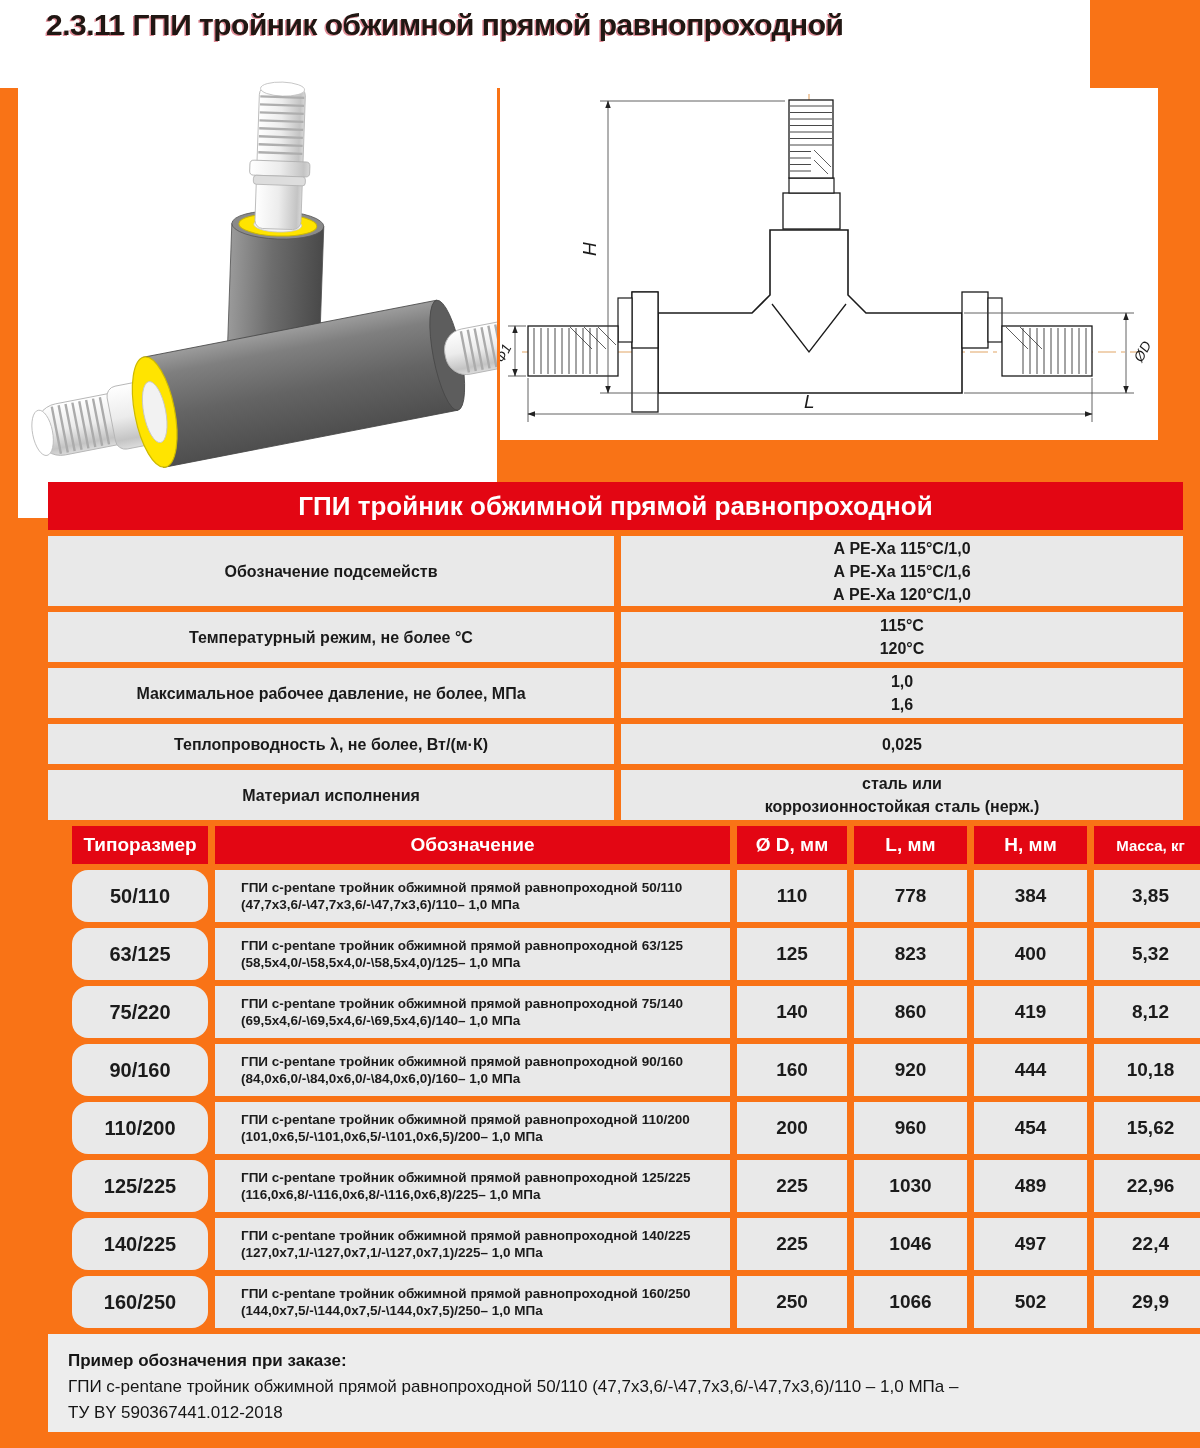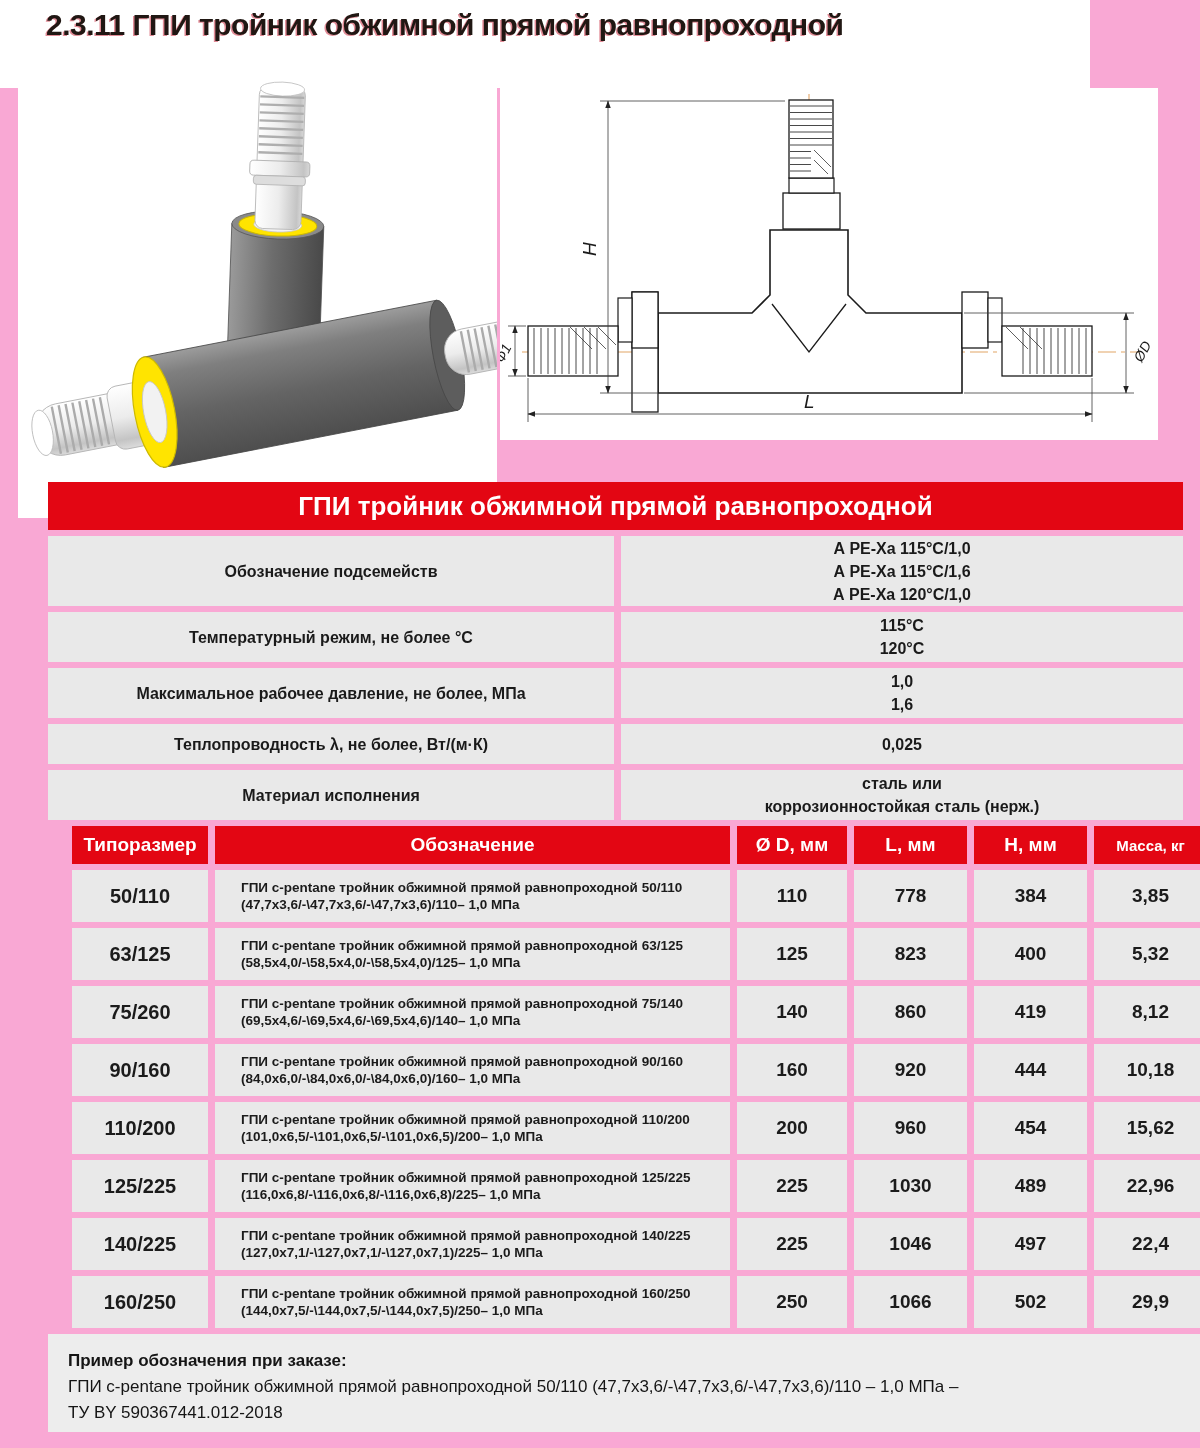--- a/index.html
+++ b/index.html
@@ -1,18 +1,18 @@
 <!DOCTYPE html>
 <html><head>
 <meta charset="utf-8">
 <style>
   html,body { margin:0; padding:0; background:#ffffff; }
   .page {
     position:relative; width:1200px; height:1448px;
-    background:#f9a8d4; overflow:hidden;
+    background:#f97316; overflow:hidden;
     font-family:"Liberation Sans","DejaVu Sans",sans-serif;
     color:#1b1b1b;
   }
   .white-band { position:absolute; left:0; top:0; width:1090px; height:88px; background:#ffffff; }
   .page-title {
     position:absolute; left:46px; top:8px; width:1000px;
     font-size:30px; font-weight:bold; letter-spacing:-0.5px; color:#201713;
     text-shadow:-1.5px 1px 0 rgba(190,0,25,0.45);
   }
   .photo-box { position:absolute; left:18px; top:57px; width:479px; height:461px; background:#ffffff; }
@@ -39,21 +39,21 @@
   }
   .h-cell {
     background:#e30613; color:#ffffff; font-weight:bold; font-size:19px;
     display:flex; align-items:center; justify-content:center;
   }
   .h-cell.small { font-size:15px; }
   .c {
     background:#e9e9e9; display:flex; align-items:center; justify-content:center;
     font-weight:bold; font-size:19px;
   }
-  .c.size { font-size:20px; }
+  .c.size { font-size:20px;border-radius:16px; }
   .c.desig {
     flex-direction:column; align-items:flex-start; justify-content:center;
     padding:0 8px 0 26px; box-sizing:border-box;
     font-size:13.5px; line-height:17px; text-align:left;
   }
   .footer-box {
     position:absolute; left:48px; top:1334px; width:1195px; height:98px;
     background:#ededed; box-sizing:border-box; padding:14px 24px 0 20px;
     font-size:17px; line-height:26px; color:#151515;
   }
@@ -228,21 +228,21 @@
     <div class="c size">63/125</div>
     <div class="c desig">
       <div>ГПИ c-pentane тройник обжимной прямой равнопроходной 63/125</div>
       <div>(58,5х4,0/-\58,5х4,0/-\58,5х4,0)/125– 1,0 МПа</div>
     </div>
     <div class="c">125</div>
     <div class="c">823</div>
     <div class="c">400</div>
     <div class="c">5,32</div>
 
-    <div class="c size">75/260</div>
+    <div class="c size">75/220</div>
     <div class="c desig">
       <div>ГПИ c-pentane тройник обжимной прямой равнопроходной 75/140</div>
       <div>(69,5х4,6/-\69,5х4,6/-\69,5х4,6)/140– 1,0 МПа</div>
     </div>
     <div class="c">140</div>
     <div class="c">860</div>
     <div class="c">419</div>
     <div class="c">8,12</div>
 
     <div class="c size">90/160</div>

